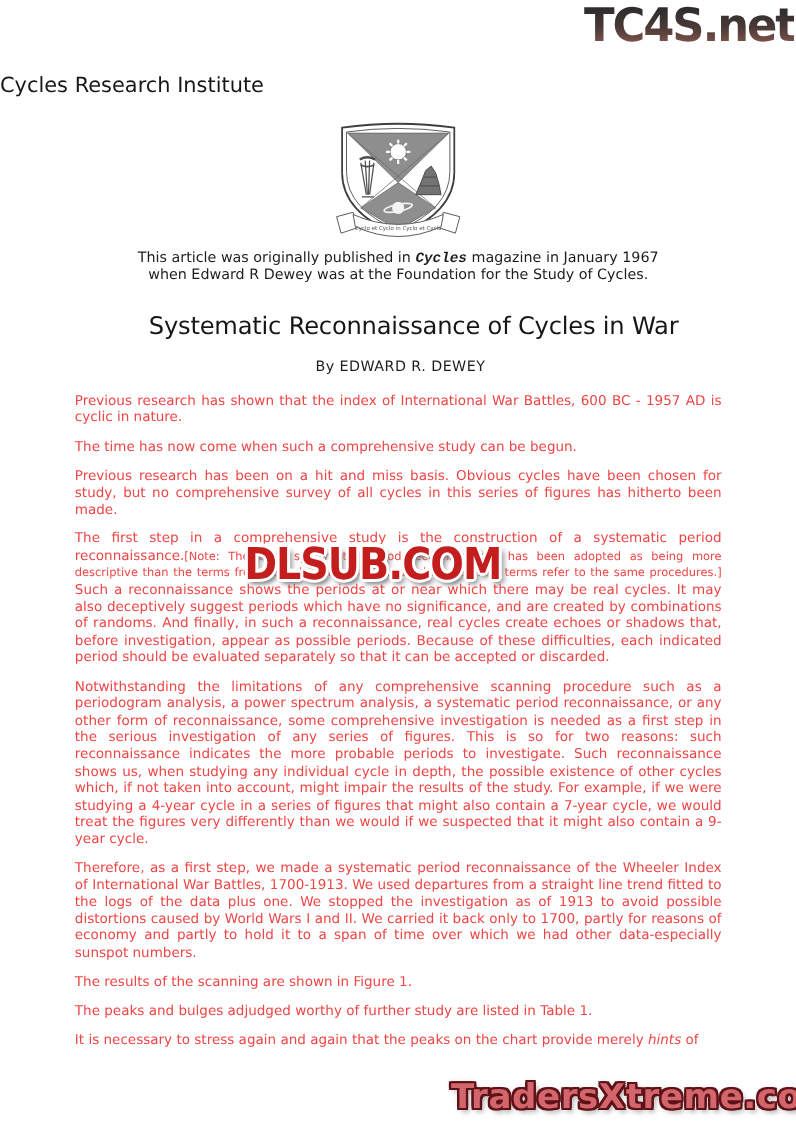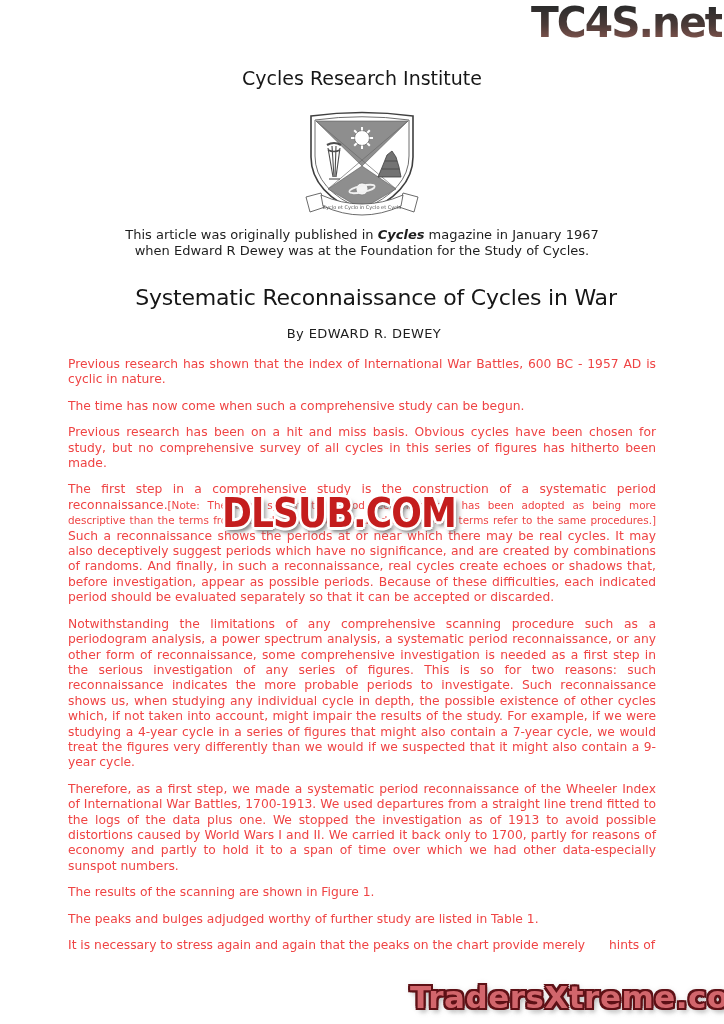--- a/index.html
+++ b/index.html
@@ -31,39 +31,39 @@
     position:absolute;left:410px;top:979px;
     font-size:31px;font-weight:bold;letter-spacing:.5px;
     color:#d2666c;white-space:nowrap;
     text-shadow:
       -2px -2px 0 #5e1116, 2px -2px 0 #5e1116, -2px 2px 0 #5e1116, 2px 2px 0 #5e1116,
       -2px 0 0 #5e1116, 2px 0 0 #5e1116, 0 -2px 0 #5e1116, 0 2px 0 #5e1116,
       0 0 7px rgba(205,205,205,.95), 3px 4px 5px rgba(150,150,150,.8);
   }
 
   
-  .institute{position:absolute;top:67px;left:0;right:0;text-align:center;font-size:19px;color:#171717;}
+  .institute{position:absolute;top:67px;left:0;right:0;text-align:left;font-size:19px;color:#171717;}
   .url{position:absolute;top:90px;left:0;right:0;text-align:center;font-size:13px;color:#1d1d1d;}
   .crest{position:absolute;top:105px;left:50%;transform:translateX(-50%);width:120px;height:116px;}
   .pubnote{position:absolute;left:0;right:0;text-align:center;font-size:13px;margin:0;color:#1d1d1d;}
   .pubnote.l1{top:227px;}
   .pubnote.l2{top:243px;}
 
   
   .title{position:absolute;top:285px;left:0;right:0;margin:0;text-align:center;
          font-size:22px;font-weight:normal;letter-spacing:-.2px;color:#161616;padding-left:28px;}
   .byline{position:absolute;top:326px;left:4px;right:0;text-align:center;font-size:13px;letter-spacing:.4px;}
 
   
   .body-text{position:absolute;top:357px;left:68px;width:588px;
              font-size:12.3px;line-height:15.4px;text-align:justify;color:#ef4444;}
   .para{margin:0 0 11px 0;}
   .seg.small{font-size:10.4px;line-height:13px;}
-  .seg.italic{margin-left:20px;}
-  .seg.bold-italic{font-weight:bold;font-style:italic;}
+  .seg.italic{font-style:italic;}
+  .seg.bold-italic{font-weight:bold;font-style:italic;font-family:Liberation Mono, monospace;}
 </style>
 </head>
 <body>
 
 <div class="page">
 
   <div class="wm-tc4s">TC4S.net</div>
 
   <div class="institute">Cycles Research Institute</div>
 

